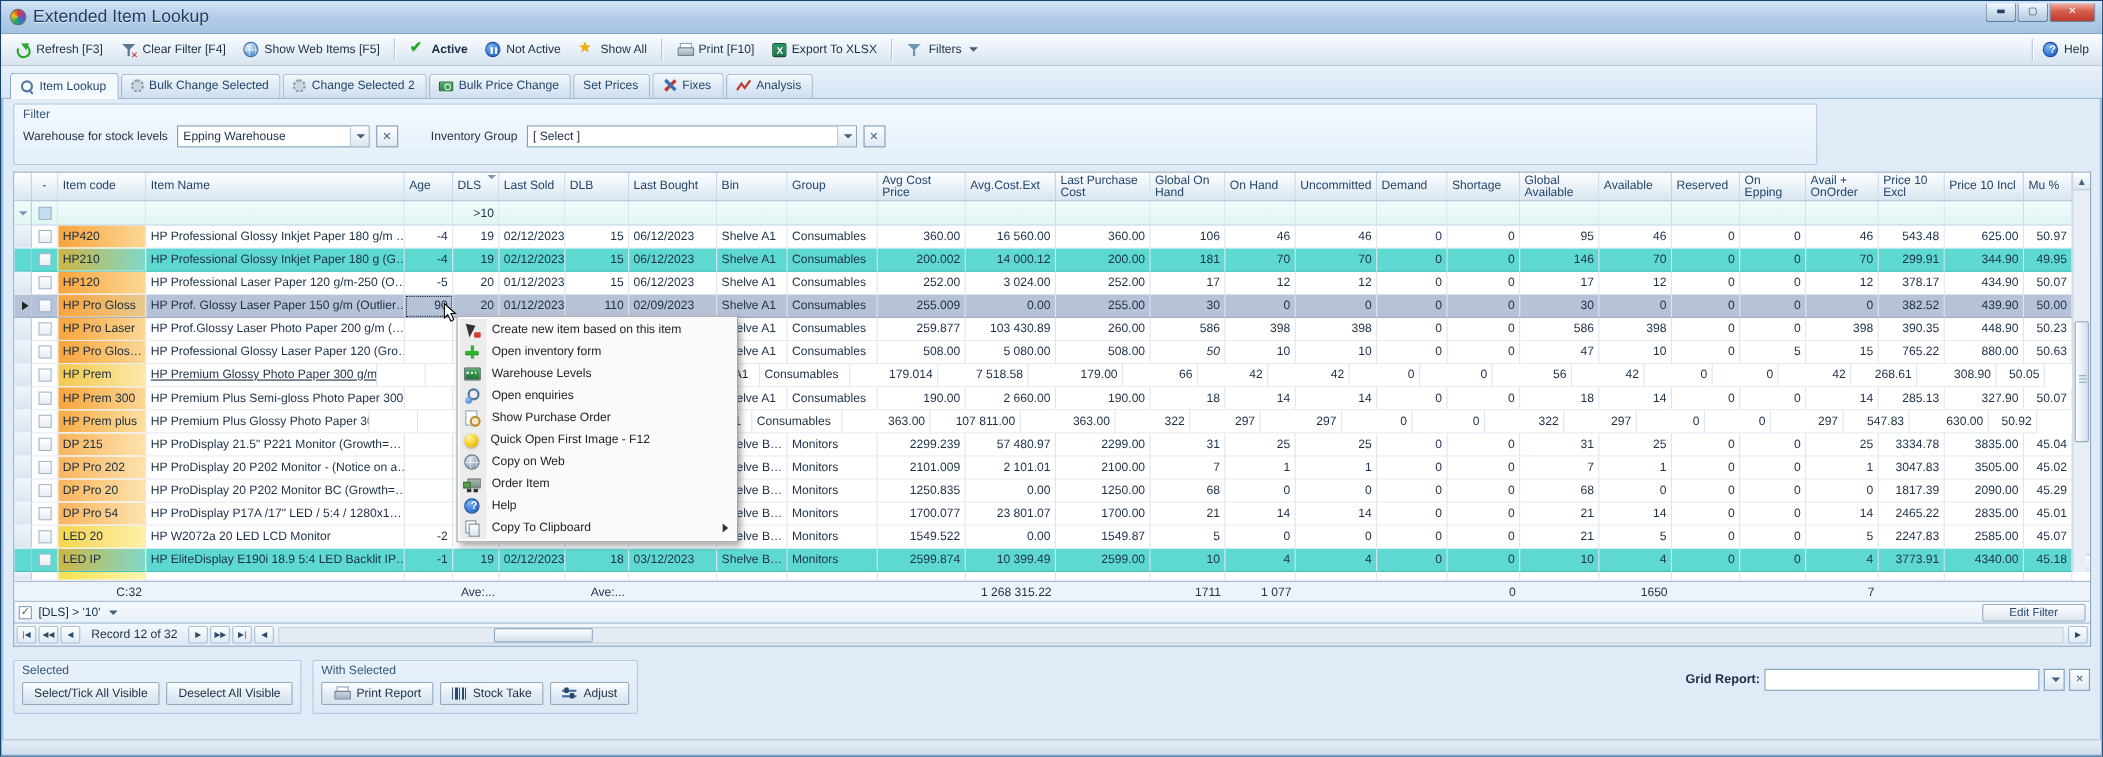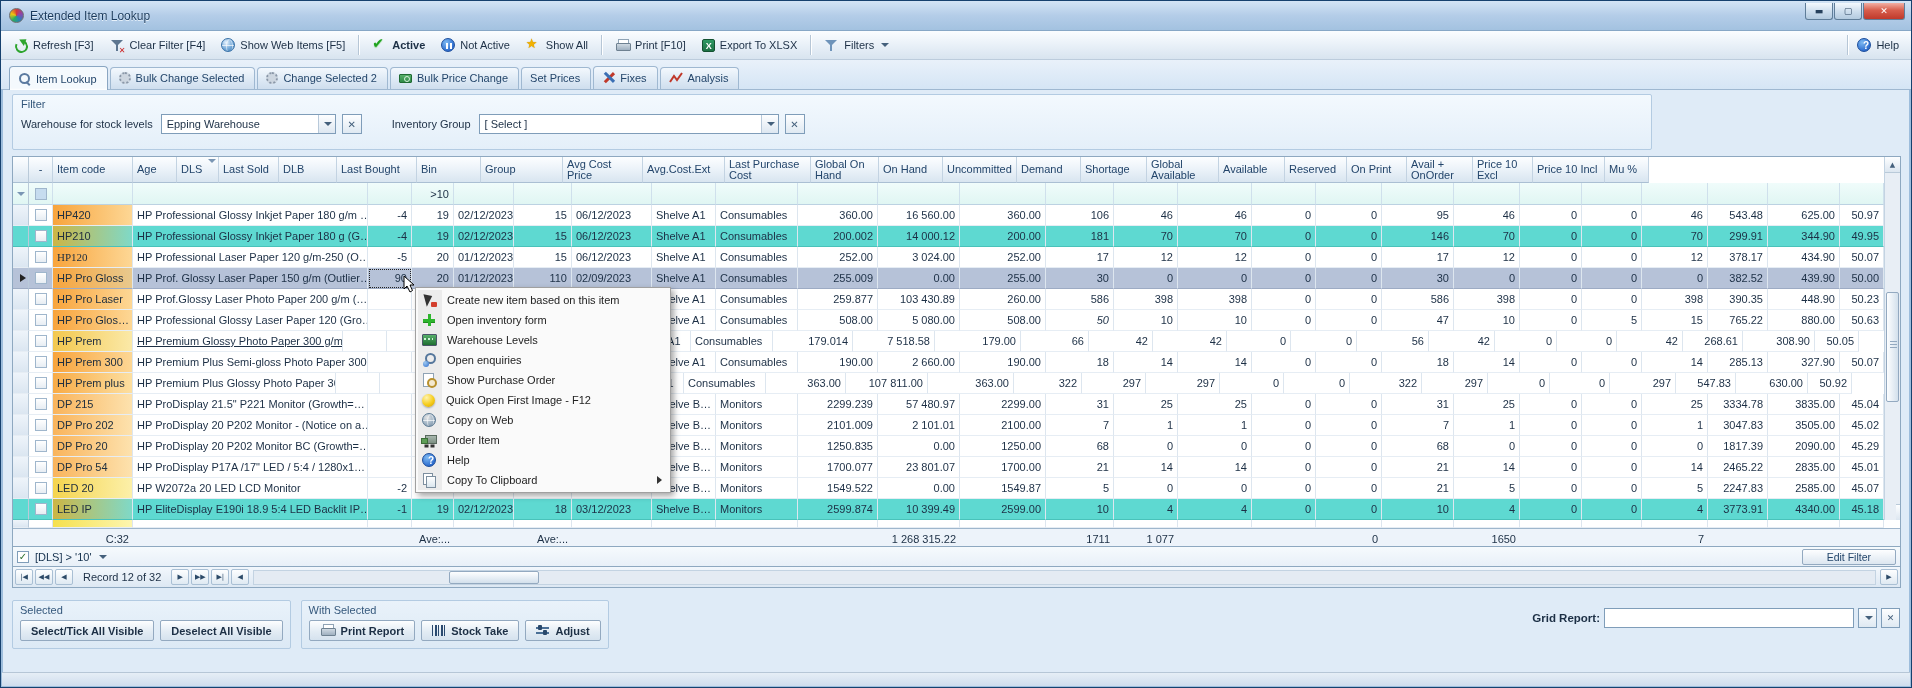--- a/index.html
+++ b/index.html
@@ -12,21 +12,21 @@
 
   .window { position:relative; width:1912px; height:688px; border:1px solid #16416e;
     box-shadow: inset 0 0 0 2px #9dbddc; background:#dfebf7; }
 
   
   .titlebar { height:30px; display:flex; align-items:center; padding:0 6px;
     background: linear-gradient(#d3e4f5,#b4cde8 50%,#a3c2e0); border-bottom:1px solid #87a7c6; }
   .app-icon { width:15px; height:15px; border-radius:50%;
     background: conic-gradient(#d23a3a,#8e44ad,#2980b9,#27ae60,#f1c40f,#d23a3a);
     border:1px solid #6d6d6d; margin:0 6px 0 2px; }
-  .title-text { font-size:12px; color:#1a3a5c; text-shadow:0 1px 0 #e8f2fb; }
+  .title-text { font-size:16px; color:#1a3a5c; text-shadow:0 1px 0 #e8f2fb; }
   .win-buttons { margin-left:auto; display:flex; gap:1px; align-self:flex-start; padding-top:2px; }
   .win-btn { width:28px; height:17px; border:1px solid #5f7d99; border-top:none; border-radius:0 0 3px 3px;
     background:linear-gradient(#f3f9fe,#cfdfee 50%,#b3cadf); display:flex; align-items:center; justify-content:center;
     font-size:9px; color:#27415c; }
   .win-btn.close { width:42px; background:linear-gradient(#f2b0a4,#d75e4d 45%,#c0392b); color:#fff; }
 
   
   .toolbar { height:29px; display:flex; align-items:center; padding:0 6px; gap:4px;
     background:linear-gradient(#fbfdff,#e7eff7 55%,#d8e4ef); border-bottom:1px solid #bcccdc; }
   .tbtn { display:flex; align-items:center; gap:5px; padding:3px 6px; border-radius:2px; cursor:default;
@@ -227,21 +227,21 @@
     background:linear-gradient(#fdfeff,#d3e0ec); }
 
   
   .bottom { display:flex; margin:12px 11px 0 11px; align-items:flex-start; }
   .groupbox { border:1px solid #b3cbe2; background:linear-gradient(#e9f2fa,#dcE9f5); border-radius:2px;
     padding:3px 7px 7px 7px; margin-right:10px; }
   .gb-caption { color:#35587c; margin-bottom:4px; }
   .gb-buttons { display:flex; gap:6px; }
   .btn { height:21px; padding:0 10px; border:1px solid #93a9c0; border-radius:2px;
     background:linear-gradient(#fdfeff,#e3ecf4 55%,#d5e2ee); display:flex; align-items:center; gap:6px;
-    font-size:11px; color:#1c2f45; white-space:nowrap;font-weight:bold; }
+    font-size:11px; color:#1c2f45; white-space:nowrap; }
   .ic-barcode { width:13px; height:11px;
     background:repeating-linear-gradient(90deg,#2b4a6f 0 1px,transparent 1px 3px,#2b4a6f 3px 5px,transparent 5px 6px); }
   .ic-adjust { position:relative; width:13px; height:11px; }
   .ic-adjust::before { content:""; position:absolute; left:0; top:2px; width:13px; height:2px; background:#4a6f96; box-shadow:0 5px 0 #4a6f96; }
   .ic-adjust::after { content:""; position:absolute; left:2px; top:0px; width:4px; height:5px; background:#29486b;
     box-shadow:5px 5px 0 #29486b; border-radius:1px; }
 
   .grid-report { margin-left:auto; display:flex; align-items:center; gap:4px; padding-top:8px; }
   .gr-label { font-weight:bold; color:#1c2f45; font-size:11.5px; }
   .gr-input { width:250px; height:20px; background:#fff; border:1px solid #7f9db9; }
@@ -381,39 +381,40 @@
         </div>
     </div>
   </div>
 
   <div class="grid">
     <div id="gridBody">
         <div class="grow ghead">
           <div class="gcell indcell hcell" style="width: 16px; height: 26px; display: flex; align-items: center; background: linear-gradient(rgb(253, 254, 255), rgb(233, 241, 248) 55%, rgb(216, 229, 240)); border-right: 1px solid rgb(195, 211, 226); border-bottom: 1px solid rgb(170, 191, 211); color: rgb(35, 69, 107); white-space: normal; line-height: 11px; position: relative;"></div>
           <div class="gcell hcell" style="justify-content: center; width: 24px; height: 26px; display: flex; align-items: center; background: linear-gradient(rgb(253, 254, 255), rgb(233, 241, 248) 55%, rgb(216, 229, 240)); border-right: 1px solid rgb(195, 211, 226); border-bottom: 1px solid rgb(170, 191, 211); color: rgb(35, 69, 107); white-space: normal; line-height: 11px; position: relative;">-</div>
           <div class="gcell hcell" style="width: 80px; height: 26px; display: flex; align-items: center; background: linear-gradient(rgb(253, 254, 255), rgb(233, 241, 248) 55%, rgb(216, 229, 240)); border-right: 1px solid rgb(195, 211, 226); border-bottom: 1px solid rgb(170, 191, 211); color: rgb(35, 69, 107); white-space: normal; line-height: 11px; position: relative;">Item code</div>
+          <div class="gcell hcell" style="width: 235px; height: 26px; display: flex; align-items: center; background: linear-gradient(rgb(253, 254, 255), rgb(233, 241, 248) 55%, rgb(216, 229, 240)); border-right: 1px solid rgb(195, 211, 226); border-bottom: 1px solid rgb(170, 191, 211); color: rgb(35, 69, 107); white-space: normal; line-height: 11px; position: relative;">Item Name</div>
           <div class="gcell hcell" style="width: 44px; height: 26px; display: flex; align-items: center; background: linear-gradient(rgb(253, 254, 255), rgb(233, 241, 248) 55%, rgb(216, 229, 240)); border-right: 1px solid rgb(195, 211, 226); border-bottom: 1px solid rgb(170, 191, 211); color: rgb(35, 69, 107); white-space: normal; line-height: 11px; position: relative;">Age</div>
           <div class="gcell hcell" style="width: 42px; height: 26px; display: flex; align-items: center; background: linear-gradient(rgb(253, 254, 255), rgb(233, 241, 248) 55%, rgb(216, 229, 240)); border-right: 1px solid rgb(195, 211, 226); border-bottom: 1px solid rgb(170, 191, 211); color: rgb(35, 69, 107); white-space: normal; line-height: 11px; position: relative;">DLS<div class="funnel-mini"></div></div>
           <div class="gcell hcell" style="width: 60px; height: 26px; display: flex; align-items: center; background: linear-gradient(rgb(253, 254, 255), rgb(233, 241, 248) 55%, rgb(216, 229, 240)); border-right: 1px solid rgb(195, 211, 226); border-bottom: 1px solid rgb(170, 191, 211); color: rgb(35, 69, 107); white-space: normal; line-height: 11px; position: relative;">Last Sold</div>
           <div class="gcell hcell" style="width: 58px; height: 26px; display: flex; align-items: center; background: linear-gradient(rgb(253, 254, 255), rgb(233, 241, 248) 55%, rgb(216, 229, 240)); border-right: 1px solid rgb(195, 211, 226); border-bottom: 1px solid rgb(170, 191, 211); color: rgb(35, 69, 107); white-space: normal; line-height: 11px; position: relative;">DLB</div>
           <div class="gcell hcell" style="width: 80px; height: 26px; display: flex; align-items: center; background: linear-gradient(rgb(253, 254, 255), rgb(233, 241, 248) 55%, rgb(216, 229, 240)); border-right: 1px solid rgb(195, 211, 226); border-bottom: 1px solid rgb(170, 191, 211); color: rgb(35, 69, 107); white-space: normal; line-height: 11px; position: relative;">Last Bought</div>
           <div class="gcell hcell" style="width: 64px; height: 26px; display: flex; align-items: center; background: linear-gradient(rgb(253, 254, 255), rgb(233, 241, 248) 55%, rgb(216, 229, 240)); border-right: 1px solid rgb(195, 211, 226); border-bottom: 1px solid rgb(170, 191, 211); color: rgb(35, 69, 107); white-space: normal; line-height: 11px; position: relative;">Bin</div>
           <div class="gcell hcell" style="width: 82px; height: 26px; display: flex; align-items: center; background: linear-gradient(rgb(253, 254, 255), rgb(233, 241, 248) 55%, rgb(216, 229, 240)); border-right: 1px solid rgb(195, 211, 226); border-bottom: 1px solid rgb(170, 191, 211); color: rgb(35, 69, 107); white-space: normal; line-height: 11px; position: relative;">Group</div>
           <div class="gcell hcell" style="width: 80px; height: 26px; display: flex; align-items: center; background: linear-gradient(rgb(253, 254, 255), rgb(233, 241, 248) 55%, rgb(216, 229, 240)); border-right: 1px solid rgb(195, 211, 226); border-bottom: 1px solid rgb(170, 191, 211); color: rgb(35, 69, 107); white-space: normal; line-height: 11px; position: relative;">Avg Cost Price</div>
           <div class="gcell hcell" style="width: 82px; height: 26px; display: flex; align-items: center; background: linear-gradient(rgb(253, 254, 255), rgb(233, 241, 248) 55%, rgb(216, 229, 240)); border-right: 1px solid rgb(195, 211, 226); border-bottom: 1px solid rgb(170, 191, 211); color: rgb(35, 69, 107); white-space: normal; line-height: 11px; position: relative;">Avg.Cost.Ext</div>
           <div class="gcell hcell" style="width: 86px; height: 26px; display: flex; align-items: center; background: linear-gradient(rgb(253, 254, 255), rgb(233, 241, 248) 55%, rgb(216, 229, 240)); border-right: 1px solid rgb(195, 211, 226); border-bottom: 1px solid rgb(170, 191, 211); color: rgb(35, 69, 107); white-space: normal; line-height: 11px; position: relative;">Last Purchase Cost</div>
           <div class="gcell hcell" style="width: 68px; height: 26px; display: flex; align-items: center; background: linear-gradient(rgb(253, 254, 255), rgb(233, 241, 248) 55%, rgb(216, 229, 240)); border-right: 1px solid rgb(195, 211, 226); border-bottom: 1px solid rgb(170, 191, 211); color: rgb(35, 69, 107); white-space: normal; line-height: 11px; position: relative;">Global On Hand</div>
           <div class="gcell hcell" style="width: 64px; height: 26px; display: flex; align-items: center; background: linear-gradient(rgb(253, 254, 255), rgb(233, 241, 248) 55%, rgb(216, 229, 240)); border-right: 1px solid rgb(195, 211, 226); border-bottom: 1px solid rgb(170, 191, 211); color: rgb(35, 69, 107); white-space: normal; line-height: 11px; position: relative;">On Hand</div>
           <div class="gcell hcell" style="width: 74px; height: 26px; display: flex; align-items: center; background: linear-gradient(rgb(253, 254, 255), rgb(233, 241, 248) 55%, rgb(216, 229, 240)); border-right: 1px solid rgb(195, 211, 226); border-bottom: 1px solid rgb(170, 191, 211); color: rgb(35, 69, 107); white-space: normal; line-height: 11px; position: relative;">Uncommitted</div>
           <div class="gcell hcell" style="width: 64px; height: 26px; display: flex; align-items: center; background: linear-gradient(rgb(253, 254, 255), rgb(233, 241, 248) 55%, rgb(216, 229, 240)); border-right: 1px solid rgb(195, 211, 226); border-bottom: 1px solid rgb(170, 191, 211); color: rgb(35, 69, 107); white-space: normal; line-height: 11px; position: relative;">Demand</div>
           <div class="gcell hcell" style="width: 66px; height: 26px; display: flex; align-items: center; background: linear-gradient(rgb(253, 254, 255), rgb(233, 241, 248) 55%, rgb(216, 229, 240)); border-right: 1px solid rgb(195, 211, 226); border-bottom: 1px solid rgb(170, 191, 211); color: rgb(35, 69, 107); white-space: normal; line-height: 11px; position: relative;">Shortage</div>
           <div class="gcell hcell" style="width: 72px; height: 26px; display: flex; align-items: center; background: linear-gradient(rgb(253, 254, 255), rgb(233, 241, 248) 55%, rgb(216, 229, 240)); border-right: 1px solid rgb(195, 211, 226); border-bottom: 1px solid rgb(170, 191, 211); color: rgb(35, 69, 107); white-space: normal; line-height: 11px; position: relative;">Global Available</div>
           <div class="gcell hcell" style="width: 66px; height: 26px; display: flex; align-items: center; background: linear-gradient(rgb(253, 254, 255), rgb(233, 241, 248) 55%, rgb(216, 229, 240)); border-right: 1px solid rgb(195, 211, 226); border-bottom: 1px solid rgb(170, 191, 211); color: rgb(35, 69, 107); white-space: normal; line-height: 11px; position: relative;">Available</div>
           <div class="gcell hcell" style="width: 62px; height: 26px; display: flex; align-items: center; background: linear-gradient(rgb(253, 254, 255), rgb(233, 241, 248) 55%, rgb(216, 229, 240)); border-right: 1px solid rgb(195, 211, 226); border-bottom: 1px solid rgb(170, 191, 211); color: rgb(35, 69, 107); white-space: normal; line-height: 11px; position: relative;">Reserved</div>
-          <div class="gcell hcell" style="width: 60px; height: 26px; display: flex; align-items: center; background: linear-gradient(rgb(253, 254, 255), rgb(233, 241, 248) 55%, rgb(216, 229, 240)); border-right: 1px solid rgb(195, 211, 226); border-bottom: 1px solid rgb(170, 191, 211); color: rgb(35, 69, 107); white-space: normal; line-height: 11px; position: relative;">On Print</div>
+          <div class="gcell hcell" style="width: 60px; height: 26px; display: flex; align-items: center; background: linear-gradient(rgb(253, 254, 255), rgb(233, 241, 248) 55%, rgb(216, 229, 240)); border-right: 1px solid rgb(195, 211, 226); border-bottom: 1px solid rgb(170, 191, 211); color: rgb(35, 69, 107); white-space: normal; line-height: 11px; position: relative;">On Epping</div>
           <div class="gcell hcell" style="width: 66px; height: 26px; display: flex; align-items: center; background: linear-gradient(rgb(253, 254, 255), rgb(233, 241, 248) 55%, rgb(216, 229, 240)); border-right: 1px solid rgb(195, 211, 226); border-bottom: 1px solid rgb(170, 191, 211); color: rgb(35, 69, 107); white-space: normal; line-height: 11px; position: relative;">Avail + OnOrder</div>
           <div class="gcell hcell" style="width: 60px; height: 26px; display: flex; align-items: center; background: linear-gradient(rgb(253, 254, 255), rgb(233, 241, 248) 55%, rgb(216, 229, 240)); border-right: 1px solid rgb(195, 211, 226); border-bottom: 1px solid rgb(170, 191, 211); color: rgb(35, 69, 107); white-space: normal; line-height: 11px; position: relative;">Price 10 Excl</div>
           <div class="gcell hcell" style="width: 72px; height: 26px; display: flex; align-items: center; background: linear-gradient(rgb(253, 254, 255), rgb(233, 241, 248) 55%, rgb(216, 229, 240)); border-right: 1px solid rgb(195, 211, 226); border-bottom: 1px solid rgb(170, 191, 211); color: rgb(35, 69, 107); white-space: normal; line-height: 11px; position: relative;">Price 10 Incl</div>
           <div class="gcell hcell" style="width: 44px; height: 26px; display: flex; align-items: center; background: linear-gradient(rgb(253, 254, 255), rgb(233, 241, 248) 55%, rgb(216, 229, 240)); border-right: 1px solid rgb(195, 211, 226); border-bottom: 1px solid rgb(170, 191, 211); color: rgb(35, 69, 107); white-space: normal; line-height: 11px; position: relative;">Mu %</div>
         </div>
         <div class="grow gfilterrow">
           <div class="gcell indcell" style="width: 16px;">
             <div class="funnel-mini" style="position: static; margin: 0px auto;"></div>
           </div>
           <div class="gcell" style="width: 24px; justify-content: center;">
@@ -509,21 +510,21 @@
           <div class="gcell num" style="width: 66px;">70</div>
           <div class="gcell num" style="width: 60px;">299.91</div>
           <div class="gcell num" style="width: 72px;">344.90</div>
           <div class="gcell num" style="width: 44px;">49.95</div>
         </div>
         <div class="grow gdata">
           <div class="gcell indcell" style="width: 16px;"></div>
           <div class="gcell" style="width: 24px; justify-content: center;">
             <div class="checkbox"></div>
           </div>
-          <div class="gcell code-cell" style="width: 80px; font-family: Liberation Serif, serif;">
+          <div class="gcell code-cell" style="width: 80px;">
             <div class="code-chip" style="background: linear-gradient(90deg, rgb(248, 164, 60), rgb(253, 215, 149));">HP120</div>
           </div>
           <div class="gcell" style="width: 235px;">HP Professional Laser Paper 120 g/m-250 (O…</div>
           <div class="gcell num" style="width: 44px;">-5</div>
           <div class="gcell num" style="width: 42px;">20</div>
           <div class="gcell" style="width: 60px;">01/12/2023</div>
           <div class="gcell num" style="width: 58px;">15</div>
           <div class="gcell" style="width: 80px;">06/12/2023</div>
           <div class="gcell" style="width: 64px;">Shelve A1</div>
           <div class="gcell" style="width: 82px;">Consumables</div>

